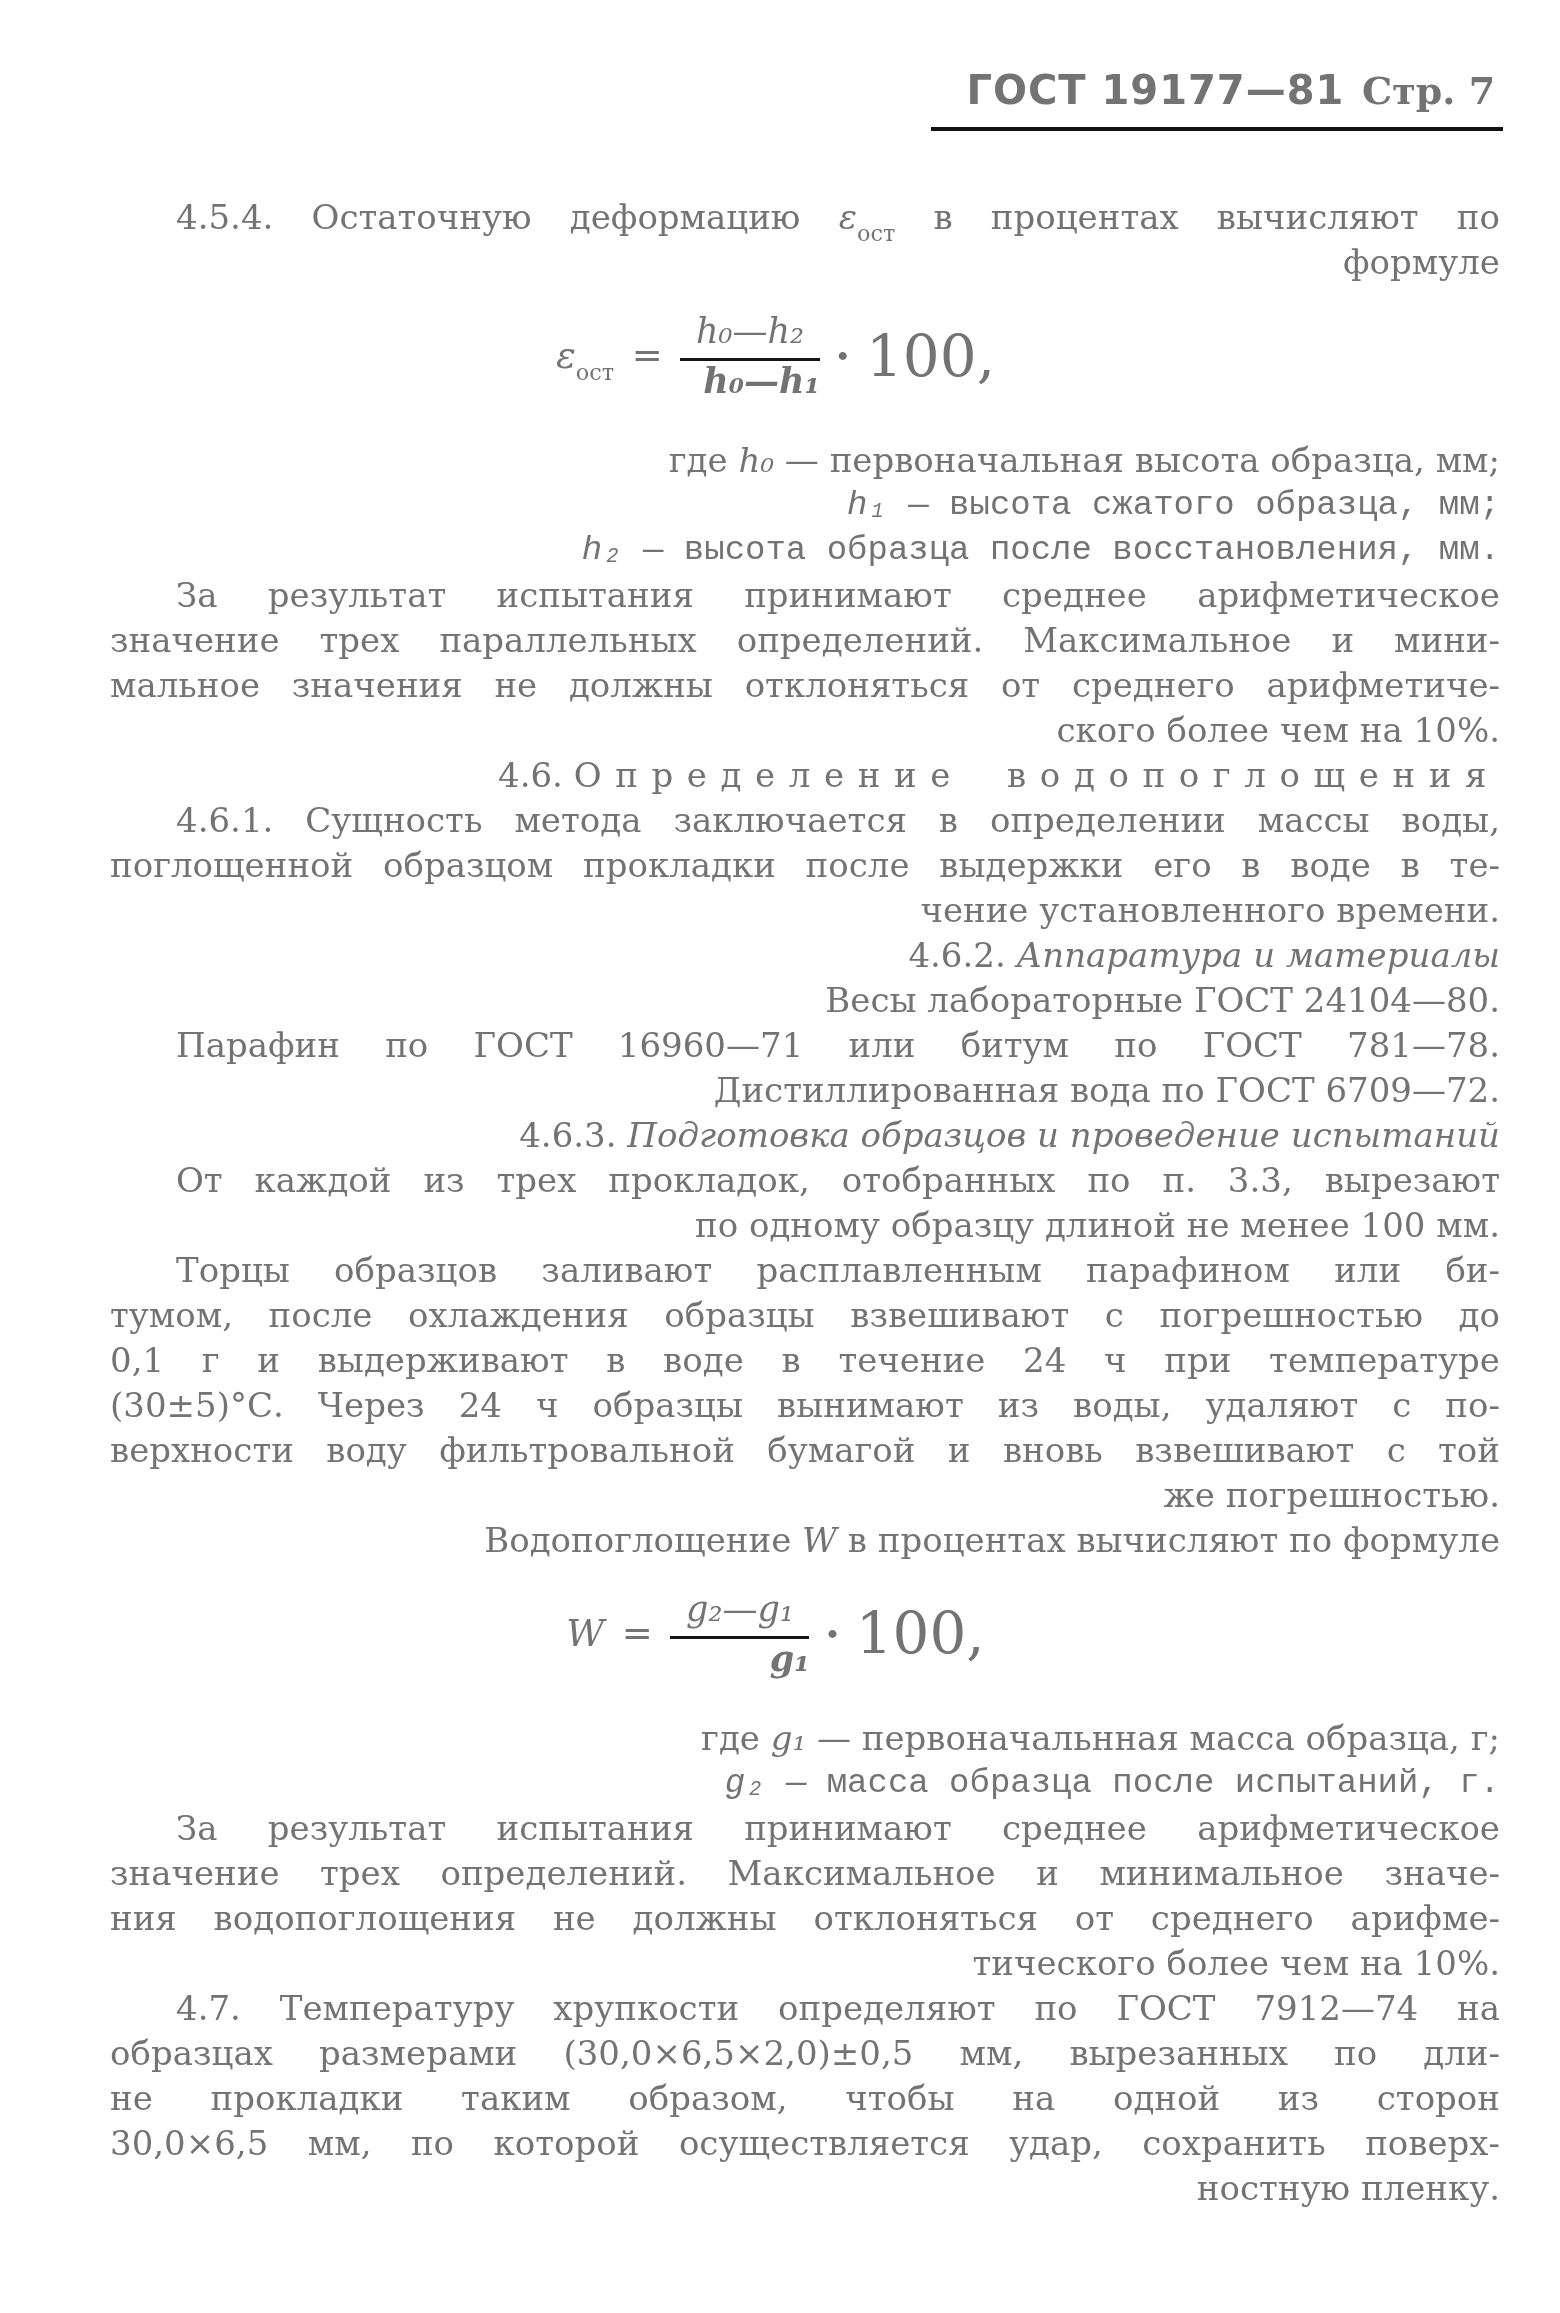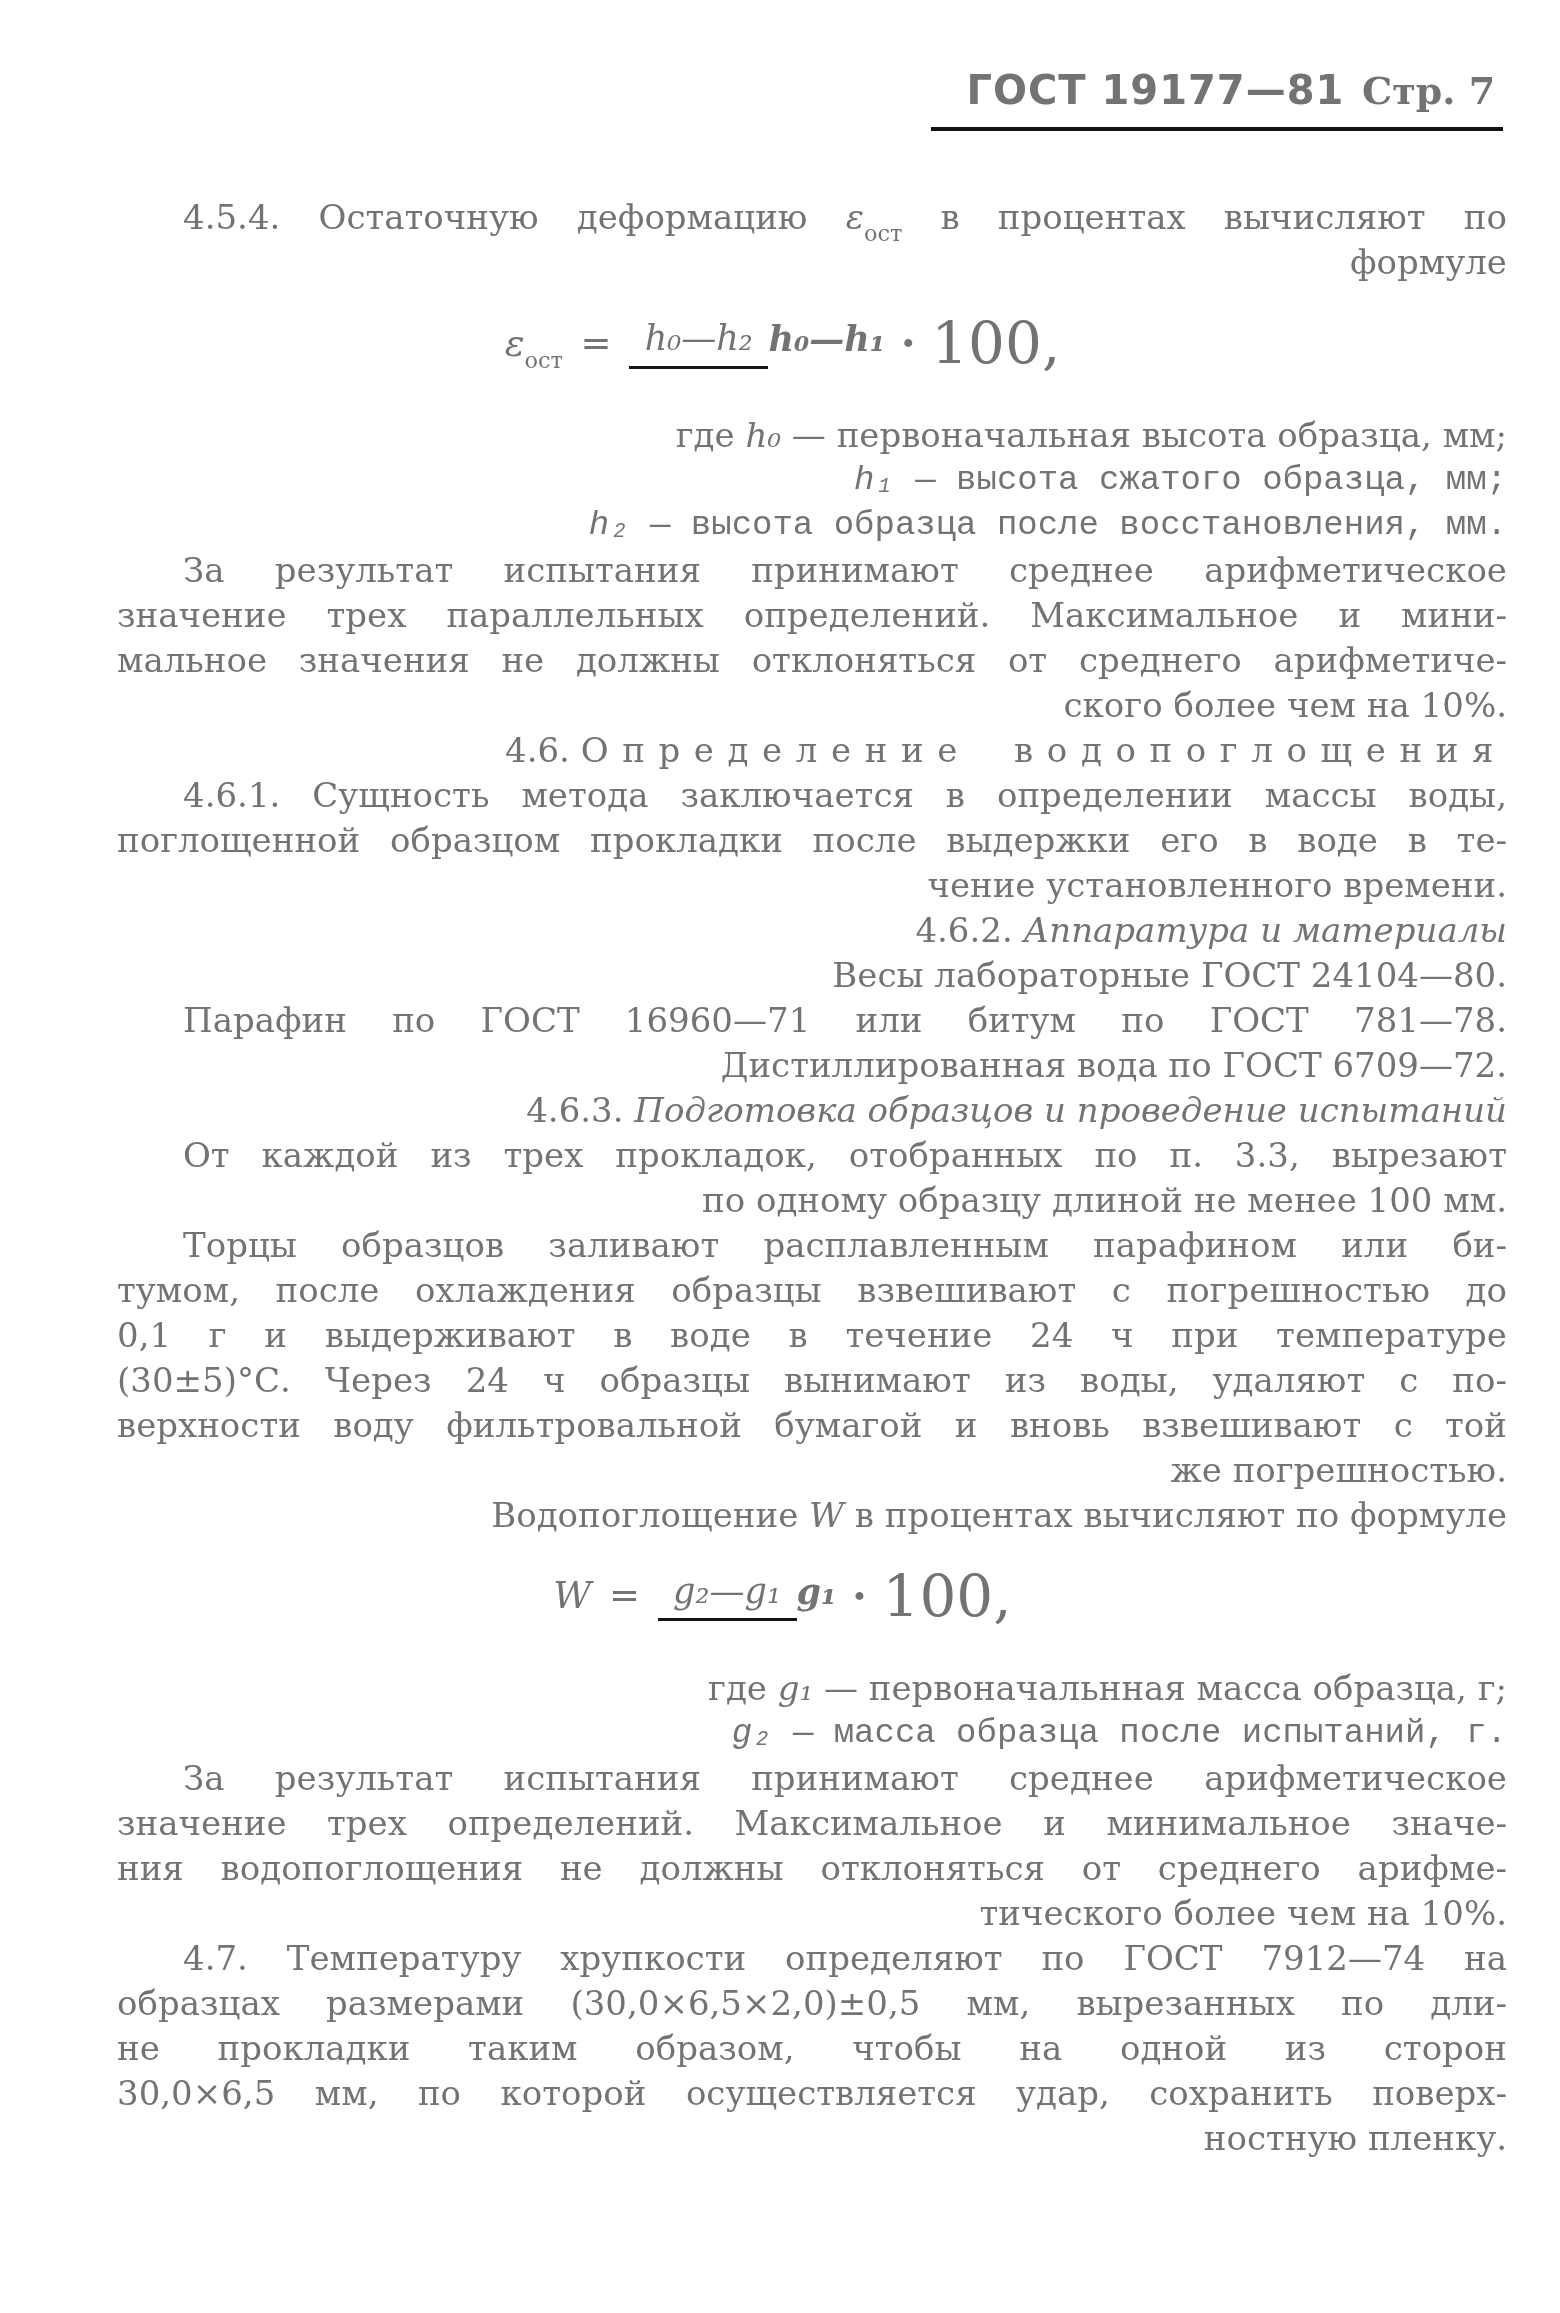--- a/index.html
+++ b/index.html
@@ -30,21 +30,21 @@
   }
   .hdr-page {
     font-family: "DejaVu Serif", serif;
     font-weight: 700;
     font-size: 38px;
     margin-left: 17.6px;
   }
   
   .doc {
     position: absolute;
-    left: 117px;
+    left: 110px;
     top: 183px;
     width: 1390px;
     font-size: 34px;
     line-height: 45px;
   }
   .line { text-align: right; }
   .j { text-align: justify; text-align-last: justify; }
   .in { text-indent: 66px; }
   .dcont { padding-left: 72px; font-family: Liberation Mono, monospace; }
   .it { font-style: italic; }
@@ -61,22 +61,22 @@
     display: flex;
     justify-content: center;
     align-items: center;
     margin: 27px 59px 37px 0;
     line-height: 1.1;
   }
   .f-lhs { font-size: 37px; }
   .f-eq { font-size: 37px; margin: 0 17.6px; }
   .frac {
     display: inline-flex;
-    flex-direction: row;
-    align-items: flex-start;
+    flex-direction: column;
+    align-items: flex-end;
     vertical-align: middle;
   }
   .frac .num {
     font-size: 35px;
     padding: 0 15.6px 7.8px 15.6px;
     border-bottom: 3.9px solid #141414;
   }
   .frac .den { font-size: 35px; padding-top: 1px; font-weight: bold; }
   .f-dot { font-size: 43px; font-weight: 700; margin: 0 15.6px; }
   .f-fac { font-size: 58px; }

